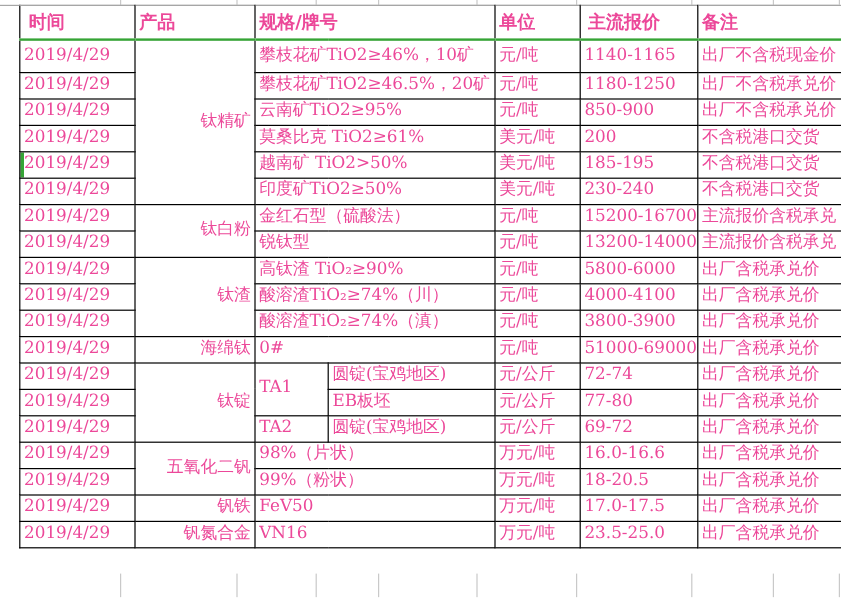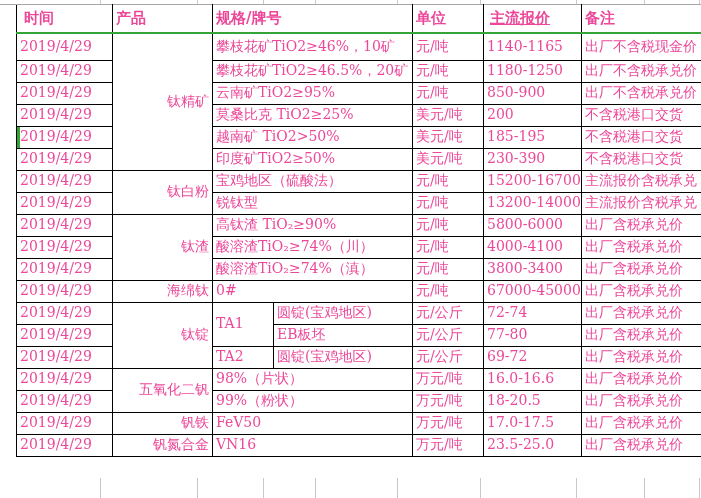--- a/index.html
+++ b/index.html
@@ -27,21 +27,21 @@
     line-height:1.1;
   }
   thead td{
     font-family:"DejaVu Sans","Liberation Sans",sans-serif;
     font-weight:bold;font-size:15px;
     border-top:1px solid #a6a6a6 !important;
     border-bottom:2px solid #36a436 !important;
     height:27px;
   }
   thead td.al{text-align:left;padding-left:7px;}
-  thead td.alp{text-align:left;padding-left:6px;text-decoration:underline;}
+  thead td.alp{text-align:left;padding-left:6px;}
   tr.r1{height:27px;}
   tr.rn{height:22px;}
   td.date{padding-left:7px;}
   td.prod{text-align:right;}
   td.unit{padding-left:4px;}
   td.price-v{padding-left:5px;}
   td.note{padding-left:3px;}
   td.sel{box-shadow:inset 3px 0 0 #36a436;}
 </style>
 </head>
@@ -100,43 +100,43 @@
       </tr>
       <tr class="rn">
         <td class="date">2019/4/29</td>
         <td colspan="2">云南矿TiO2≥95%</td>
         <td class="unit">元/吨</td>
         <td class="price-v">850-900</td>
         <td class="note">出厂不含税承兑价</td>
       </tr>
       <tr class="rn">
         <td class="date">2019/4/29</td>
-        <td colspan="2">莫桑比克 TiO2≥25%</td>
+        <td colspan="2">莫桑比克 TiO2≥61%</td>
         <td class="unit">美元/吨</td>
         <td class="price-v">200</td>
         <td class="note">不含税港口交货</td>
       </tr>
       <tr class="rn">
         <td class="date sel">2019/4/29</td>
         <td colspan="2">越南矿 TiO2&gt;50%</td>
         <td class="unit">美元/吨</td>
         <td class="price-v">185-195</td>
         <td class="note">不含税港口交货</td>
       </tr>
       <tr class="rn">
         <td class="date">2019/4/29</td>
         <td colspan="2">印度矿TiO2≥50%</td>
         <td class="unit">美元/吨</td>
-        <td class="price-v">230-390</td>
+        <td class="price-v">230-240</td>
         <td class="note">不含税港口交货</td>
       </tr>
       <tr class="rn">
         <td class="date">2019/4/29</td>
         <td class="prod" rowspan="2">钛白粉</td>
-        <td colspan="2">宝鸡地区（硫酸法）</td>
+        <td colspan="2">金红石型（硫酸法）</td>
         <td class="unit">元/吨</td>
         <td class="price-v">15200-16700</td>
         <td class="note">主流报价含税承兑</td>
       </tr>
       <tr class="rn">
         <td class="date">2019/4/29</td>
         <td colspan="2">锐钛型</td>
         <td class="unit">元/吨</td>
         <td class="price-v">13200-14000</td>
         <td class="note">主流报价含税承兑</td>
@@ -153,29 +153,29 @@
         <td class="date">2019/4/29</td>
         <td colspan="2">酸溶渣TiO₂≥74%（川）</td>
         <td class="unit">元/吨</td>
         <td class="price-v">4000-4100</td>
         <td class="note">出厂含税承兑价</td>
       </tr>
       <tr class="rn">
         <td class="date">2019/4/29</td>
         <td colspan="2">酸溶渣TiO₂≥74%（滇）</td>
         <td class="unit">元/吨</td>
-        <td class="price-v">3800-3400</td>
+        <td class="price-v">3800-3900</td>
         <td class="note">出厂含税承兑价</td>
       </tr>
       <tr class="rn">
         <td class="date">2019/4/29</td>
         <td class="prod">海绵钛</td>
         <td colspan="2">0#</td>
         <td class="unit">元/吨</td>
-        <td class="price-v">67000-45000</td>
+        <td class="price-v">51000-69000</td>
         <td class="note">出厂含税承兑价</td>
       </tr>
       <tr class="rn">
         <td class="date">2019/4/29</td>
         <td class="prod" rowspan="3">钛锭</td>
         <td rowspan="2">TA1</td>
         <td>圆锭(宝鸡地区)</td>
         <td class="unit">元/公斤</td>
         <td class="price-v">72-74</td>
         <td class="note">出厂含税承兑价</td>

